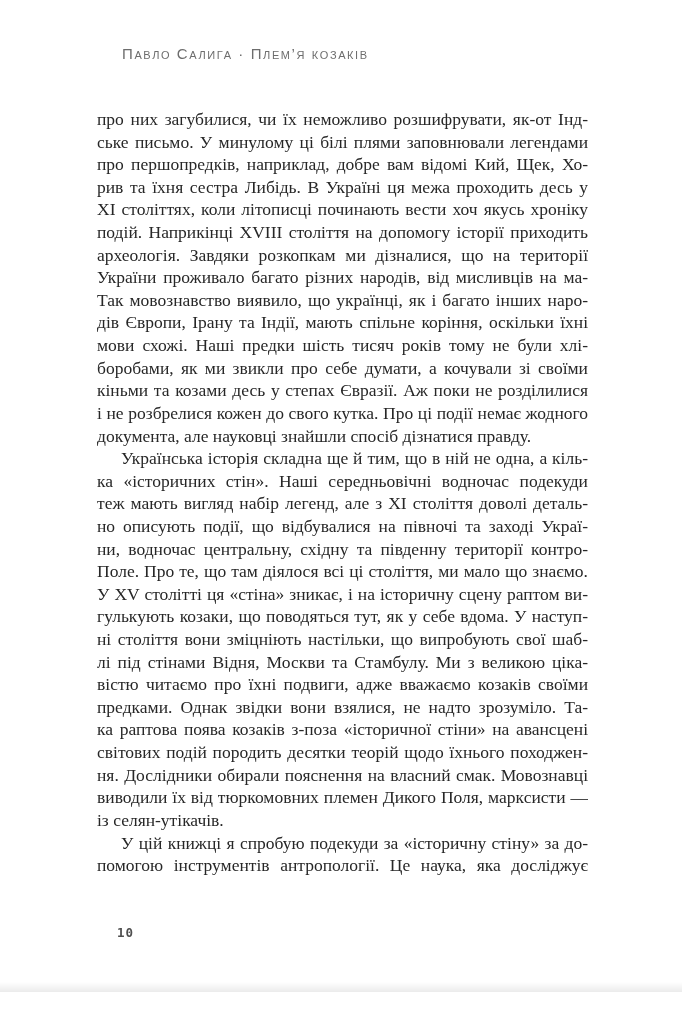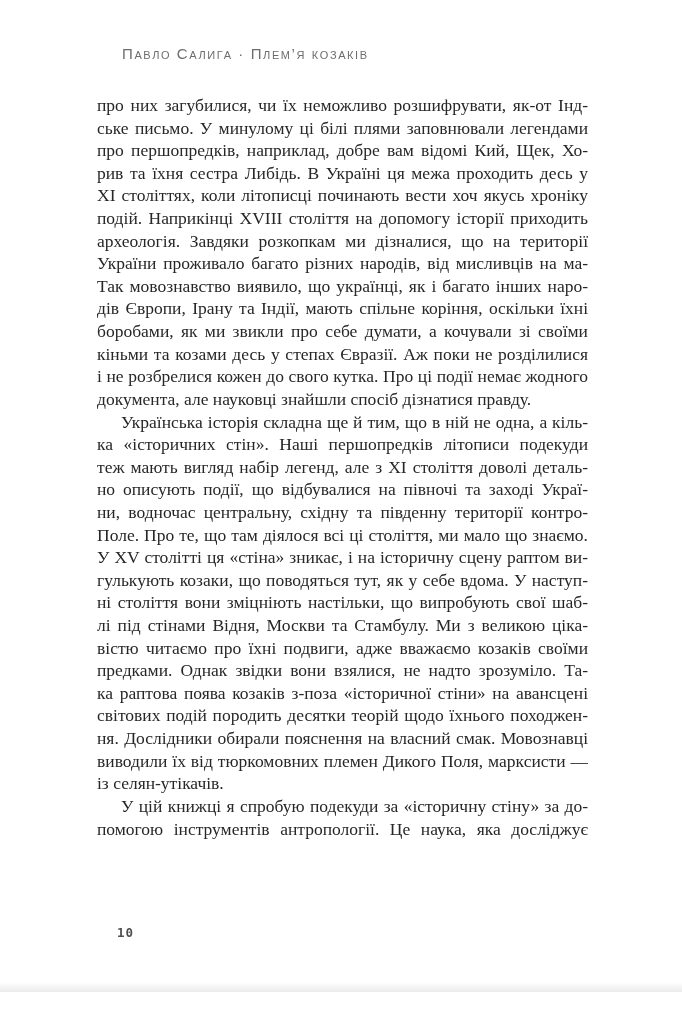--- a/index.html
+++ b/index.html
@@ -22,21 +22,21 @@
     font-family: "Liberation Sans", sans-serif;
     font-variant: small-caps;
     font-size: 15px;
     letter-spacing: 1.6px;
     color: #6d6d6d;
     white-space: nowrap;
   }
   .body-text {
     position: absolute;
     left: 97px;
-    top: 94px;
+    top: 108px;
     width: 491px;
     font-size: 17.5px;
     color: #272727;
   }
   .line {
     height: 22.62px;
     line-height: 22.62px;
     text-align: justify;
     text-align-last: justify;
     white-space: normal;
@@ -78,26 +78,27 @@
       <div class="line">про них загубилися, чи їх неможливо розшифрувати, як-от Інд-</div>
       <div class="line">ське письмо. У минулому ці білі плями заповнювали легендами</div>
       <div class="line">про першопредків, наприклад, добре вам відомі Кий, Щек, Хо-</div>
       <div class="line">рив та їхня сестра Либідь. В Україні ця межа проходить десь у X–</div>
       <div class="line">XI століттях, коли літописці починають вести хоч якусь хроніку</div>
       <div class="line">подій. Наприкінці XVIII століття на допомогу історії приходить</div>
       <div class="line">археологія. Завдяки розкопкам ми дізналися, що на території</div>
       <div class="line">України проживало багато різних народів, від мисливців на ма-</div>
       <div class="line">Так мовознавство виявило, що українці, як і багато інших наро-</div>
       <div class="line">дів Європи, Ірану та Індії, мають спільне коріння, оскільки їхні</div>
+      <div class="line">мови схожі. Наші предки шість тисяч років тому не були хлі-</div>
       <div class="line">боробами, як ми звикли про себе думати, а кочували зі своїми</div>
       <div class="line">кіньми та козами десь у степах Євразії. Аж поки не розділилися</div>
       <div class="line">і не розбрелися кожен до свого кутка. Про ці події немає жодного</div>
       <div class="line end">документа, але науковці знайшли спосіб дізнатися правду.</div>
       <div class="line indent">Українська історія складна ще й тим, що в ній не одна, а кіль-</div>
-      <div class="line">ка «історичних стін». Наші першопредків літописи подекуди</div>
+      <div class="line">ка «історичних стін». Наші середньовічні водночас подекуди</div>
       <div class="line">теж мають вигляд набір легенд, але з XI століття доволі деталь-</div>
       <div class="line">но описують події, що відбувалися на півночі та заході Украї-</div>
       <div class="line">ни, водночас центральну, східну та південну території контро-</div>
       <div class="line">Поле. Про те, що там діялося всі ці століття, ми мало що знаємо.</div>
       <div class="line">У XV столітті ця «стіна» зникає, і на історичну сцену раптом ви-</div>
       <div class="line">гулькують козаки, що поводяться тут, як у себе вдома. У наступ-</div>
       <div class="line">ні століття вони зміцніють настільки, що випробують свої шаб-</div>
       <div class="line">лі під стінами Відня, Москви та Стамбулу. Ми з великою ціка-</div>
       <div class="line">вістю читаємо про їхні подвиги, адже вважаємо козаків своїми</div>
       <div class="line">предками. Однак звідки вони взялися, не надто зрозуміло. Та-</div>

